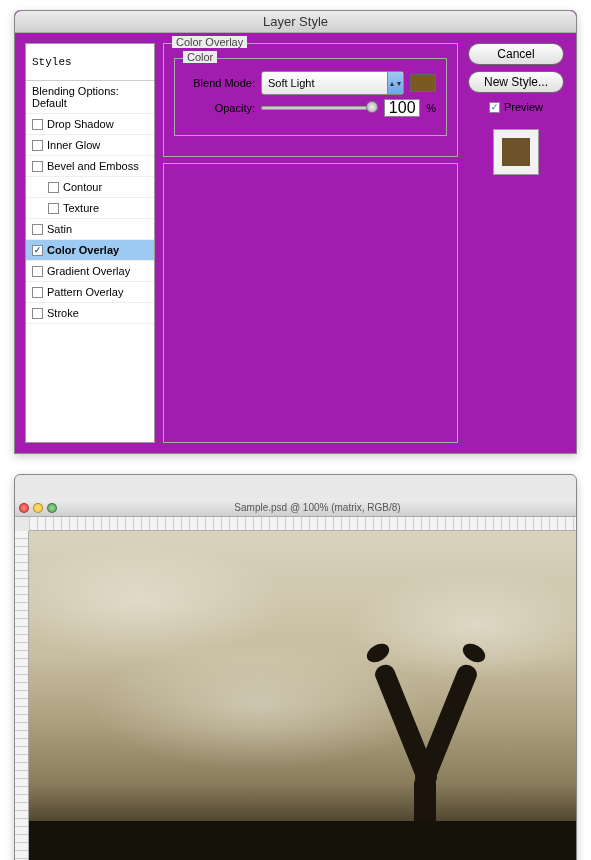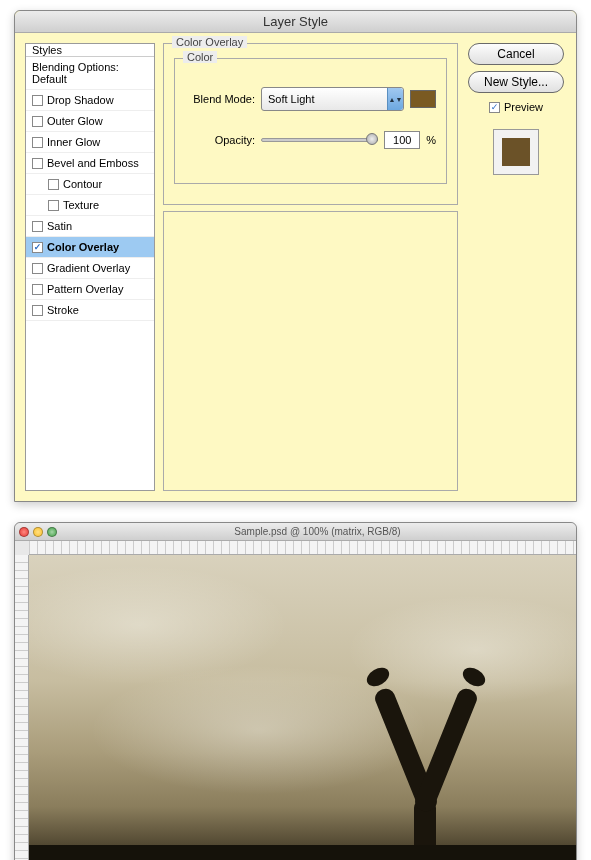--- a/index.html
+++ b/index.html
@@ -1,57 +1,57 @@
 <!DOCTYPE html>
 <html><head>
 <meta charset="utf-8">
 <style>
 * { box-sizing: border-box; margin: 0; padding: 0; font-family: "Lucida Grande", Arial, sans-serif; }
 body { background: #fff; width: 591px; }
 
 
-.dialog { width: 563px; margin: 10px auto 0; border: 1px solid #888; border-radius: 6px 6px 0 0; background: #fef9c3; box-shadow: 0 3px 10px rgba(0,0,0,0.2); }
+.dialog { width: 563px; margin: 10px auto 0; border: 1px solid #888; border-radius: 6px 6px 0 0; background: #a21caf; box-shadow: 0 3px 10px rgba(0,0,0,0.2); }
 .titlebar { height: 22px; background: linear-gradient(#ececec,#cfcfcf); border-bottom: 1px solid #aaa; border-radius: 6px 6px 0 0; text-align: center; font-size: 13px; line-height: 22px; color: #333; }
 .dialog-body { display: flex; padding: 10px; gap: 8px; }
 
 
 .sidebar { width: 130px; border: 1px solid #9a9a9a; background: #fff; font-size: 11px; }
-.sidebar-header { padding: 0 6px; border-bottom: 1px solid #ccc; }
+.sidebar-header { padding: 12px 6px; border-bottom: 1px solid #ccc; font-family: Liberation Mono, monospace; }
 .sidebar-item { padding: 4px 4px 4px 6px; border-bottom: 1px solid #eee; display: flex; align-items: center; gap: 4px; cursor: default; }
 .sidebar-item.indent { padding-left: 22px; }
 .sidebar-item.active { background: #9dcaf2; font-weight: bold; }
 .chk { width: 11px; height: 11px; border: 1px solid #888; background: #fff; display: inline-flex; align-items: center; justify-content: center; font-size: 9px; color: #2a6ac0; }
 .chk.on::after { content: "✓"; }
 
 
 .center { flex: 1; }
 .fieldset { border: 1px solid #aaa; padding: 8px 10px 14px; position: relative; margin-bottom: 6px; }
 .fieldset-label { position: absolute; top: -8px; left: 8px; background: #ededed; padding: 0 4px; font-size: 11px; color: #444; }
-.row { display: flex; align-items: center; gap: 6px; font-size: 11px; margin: 20px 0; }
+.row { display: flex; align-items: center; gap: 6px; font-size: 11px; margin: 4px 0; }
 .row .lbl { width: 70px; text-align: right; }
 .select { flex: 1; height: 24px; border: 1px solid #888; background: linear-gradient(#fff,#e8e8e8); border-radius: 3px; display: flex; align-items: center; padding: 0 18px 0 6px; position: relative; font-size: 11px; }
 .select .arrows { position: absolute; right: 0; top: 0; width: 16px; height: 100%; background: linear-gradient(#a0c8f0,#6da8e0); border-left: 1px solid #5a8fc0; border-radius: 0 3px 3px 0; display: flex; flex-direction: column; align-items: center; justify-content: center; font-size: 7px; color: #234; }
 .swatch { width: 26px; height: 18px; border: 1px solid #666; }
 .slider { flex: 1; height: 14px; position: relative; }
 .slider .track { height: 4px; background: #ccc; border: 1px solid #999; border-radius: 2px; margin-top: 5px; }
 .slider .thumb { position: absolute; right: 0; top: 0; width: 12px; height: 12px; background: radial-gradient(#eee,#aaa); border: 1px solid #777; border-radius: 50%; }
-.numbox { width: 36px; height: 18px; border: 1px solid #888; background: #fff; text-align: center; font-size: 11px; }
+.numbox { width: 36px; height: 18px; border: 1px solid #888; background: #fff; text-align: center; font-size: 16px; }
 .tall-spacer { height: 280px; border: 1px solid #aaa; margin-top: 6px; }
 
 
 .rightcol { width: 100px; display: flex; flex-direction: column; gap: 6px; align-items: center; }
 .btn { width: 96px; height: 22px; border: 1px solid #6a6a6a; border-radius: 11px; background: linear-gradient(#fdfdfd,#e0e0e0); font-size: 12px; cursor: default; }
 .btn.primary { background: linear-gradient(#bfe0ff,#5fa8ef); border-color: #3a6aa8; font-weight: bold; color: #000; }
 .preview-row { display: flex; align-items: center; gap: 4px; font-size: 11px; margin-top: 2px; }
 .preview-swatch { width: 46px; height: 46px; border: 1px solid #999; background: #f2f2f2; display: flex; align-items: center; justify-content: center; margin-top: 10px; }
 .preview-swatch .inner { width: 28px; height: 28px; }
 
 
 .docwin { width: 563px; margin: 20px auto 10px; border: 1px solid #888; background: #e8e8e8; box-shadow: 0 3px 10px rgba(0,0,0,0.2); border-radius: 6px 6px 0 0; }
-.doctitle { height: 18px; background: linear-gradient(#ececec,#cfcfcf); border-bottom: 1px solid #aaa; border-radius: 6px 6px 0 0; display: flex; align-items: center; font-size: 10px; color: #555; padding: 0 4px; }
+.doctitle { height: 18px; background: linear-gradient(#ececec,#cfcfcf); border-bottom: 1px solid #aaa; border-radius: 6px 6px 0 0; display: flex; align-items: center; font-size: 10px; color: #555; padding: 0 4px; margin-top: 24px; }
 .traffic { display: flex; gap: 4px; margin-right: 6px; }
 .tl { width: 10px; height: 10px; border-radius: 50%; border: 1px solid rgba(0,0,0,0.3); }
 .tl.r { background: radial-gradient(#ff8a80,#e53935); }
 .tl.y { background: radial-gradient(#ffe082,#fbc02d); }
 .tl.g { background: radial-gradient(#a5d6a7,#43a047); }
 .doctitle .t { flex: 1; text-align: center; }
 .ruler-h { height: 14px; background: repeating-linear-gradient(90deg,#ccc 0,#ccc 1px,#f4f4f4 1px,#f4f4f4 8px); border-bottom: 1px solid #aaa; margin-left: 14px; }
 .docbody { display: flex; }
 .ruler-v { width: 14px; background: repeating-linear-gradient(0deg,#ccc 0,#ccc 1px,#f4f4f4 1px,#f4f4f4 8px); border-right: 1px solid #aaa; }
 .canvas { flex: 1; height: 360px; background: linear-gradient(180deg,#d9d2bd 0%,#c7bda0 35%,#a99c7a 55%,#8a7d5c 70%,#3a3220 85%,#1a1608 100%); position: relative; overflow: hidden; }
@@ -68,24 +68,20 @@
 <div class="dialog">
   <div class="titlebar">Layer Style</div>
   <div class="dialog-body">
 
     <div class="sidebar">
       <div class="sidebar-header">Styles</div>
       <div class="sidebar-item">Blending Options: Default</div>
       <div class="sidebar-item">
           <span class="chk"></span>
           <span>Drop Shadow</span>
-        </div>
-      <div class="sidebar-item">
-          <span class="chk"></span>
-          <span>Outer Glow</span>
         </div>
       <div class="sidebar-item">
           <span class="chk"></span>
           <span>Inner Glow</span>
         </div>
       <div class="sidebar-item">
           <span class="chk"></span>
           <span>Bevel and Emboss</span>
         </div>
       <div class="sidebar-item indent">

